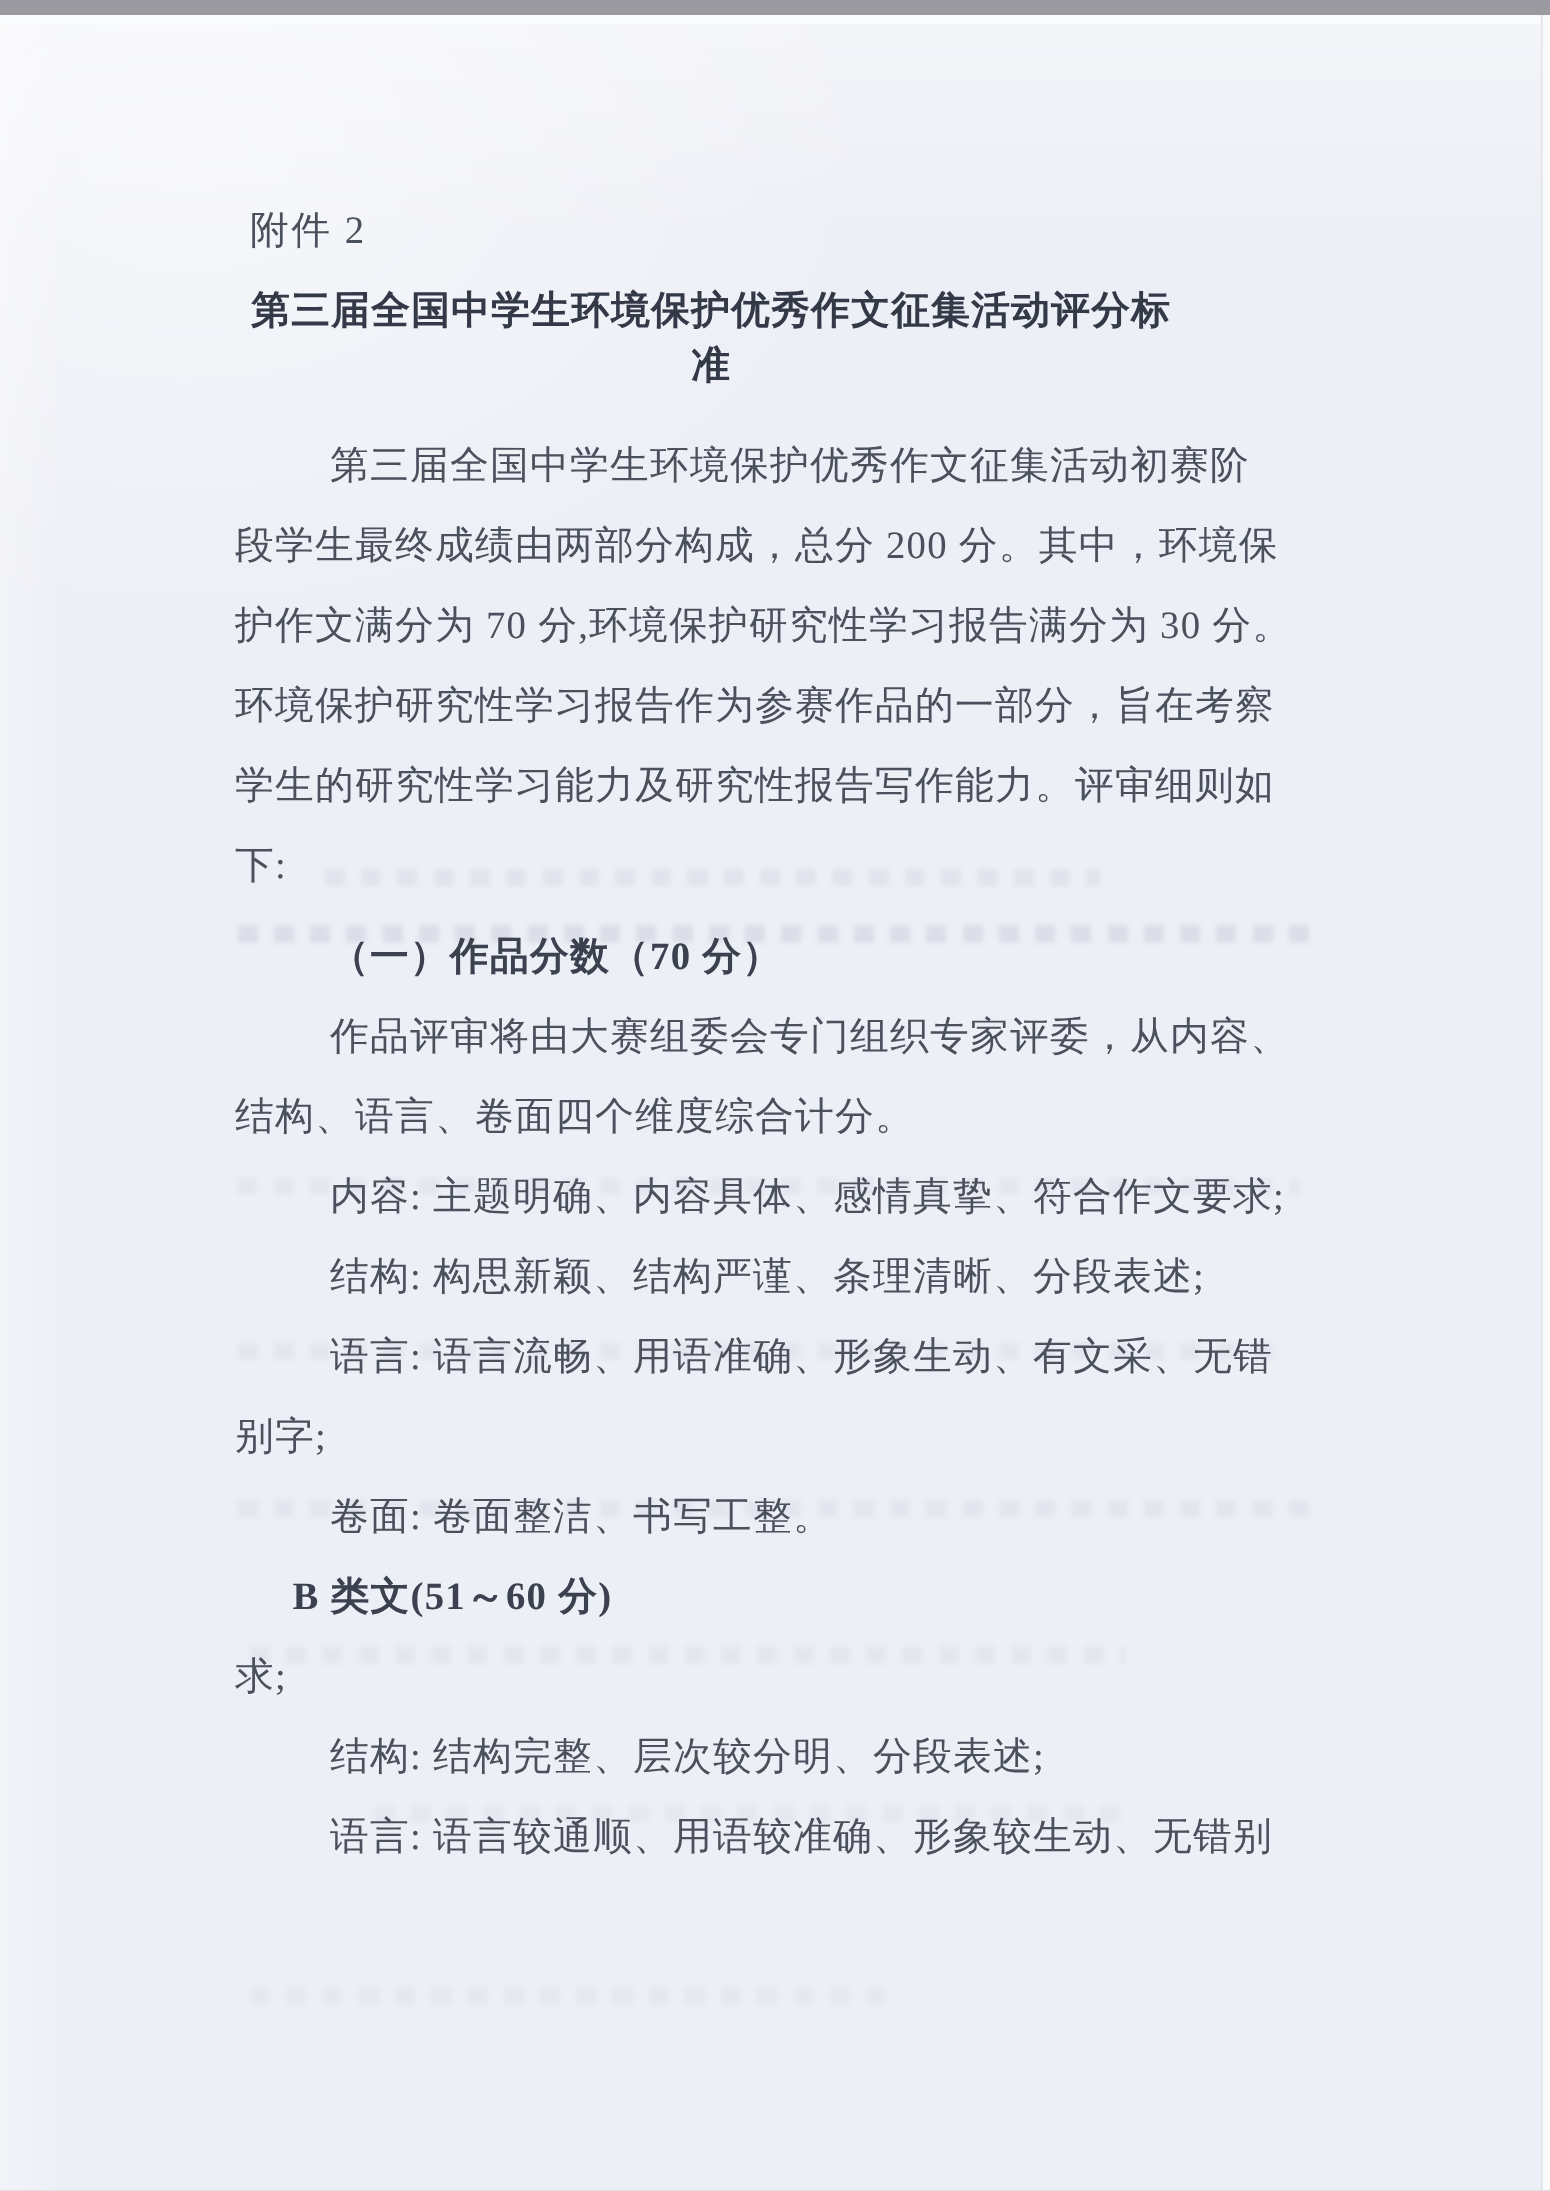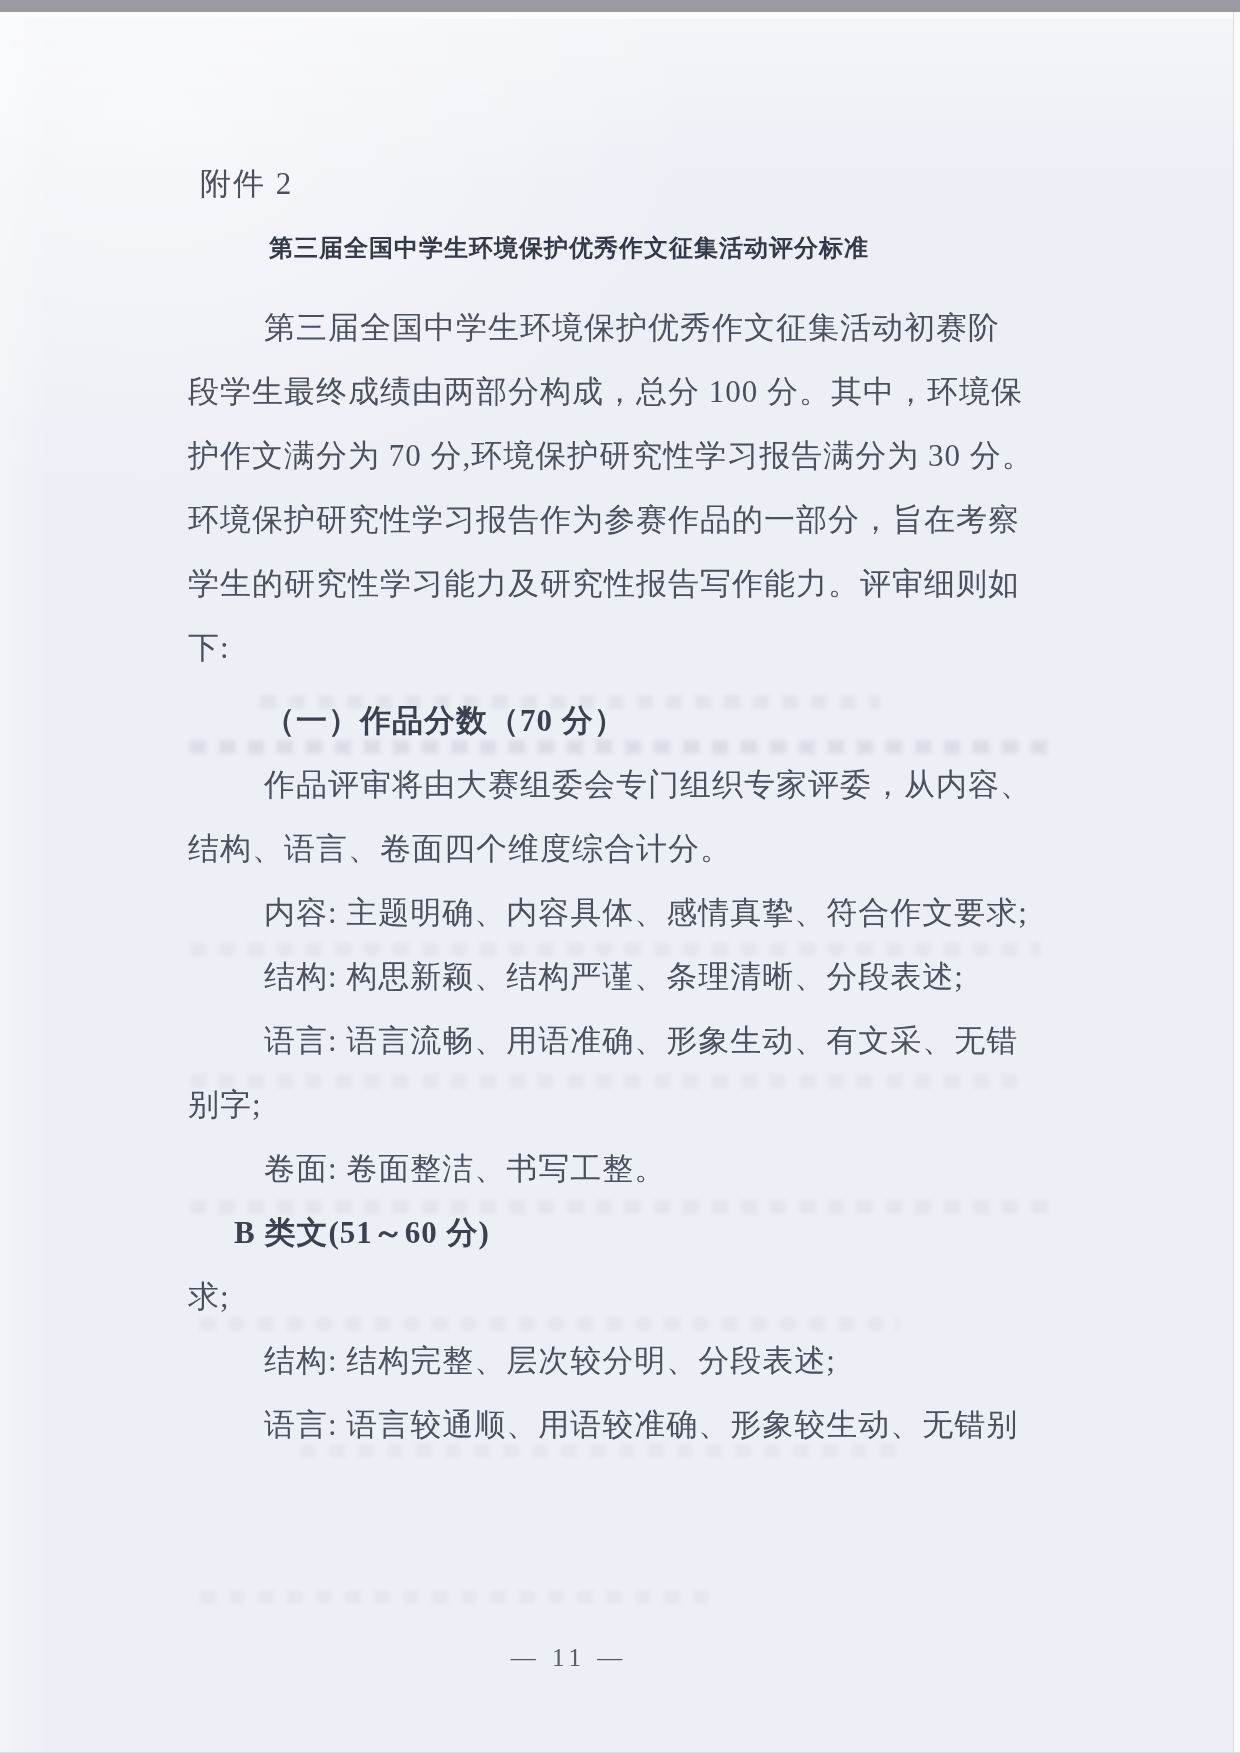--- a/index.html
+++ b/index.html
@@ -18,21 +18,21 @@
   .edge-top{position:absolute;top:0;left:0;width:100%;height:7px;background:#fafbfd;}
   .edge-right{position:absolute;top:0;right:0;width:6px;height:100%;background:#fbfbfc;border-left:1px solid #d9dbe2;}
   .edge-bottom{position:absolute;bottom:0;left:0;width:100%;height:12px;background:#fcfcfd;border-top:1px solid #dddfe5;}
   .column{position:absolute;left:188px;top:0;width:762px;}
   .attachment{
     margin-top:150px;padding-left:12px;
     font-size:31px;line-height:44px;color:#4b505d;letter-spacing:2px;
   }
   .title{
     margin:20px 0 0;
-    font-size:24px;font-weight:bold;text-align:center;
+    font-size:31px;font-weight:bold;text-align:center;
     line-height:44px;color:#343947;letter-spacing:1px;
   }
   .doc-lines{margin-top:26px;}
   .line{
     font-size:31px;height:64px;line-height:64px;
     color:#4b505d;white-space:nowrap;letter-spacing:1px;font-family:Liberation Serif, serif;
   }
   .line.indent{padding-left:76px;}
   .line.indent-sm{padding-left:46px;}
   .line.bold{font-weight:bold;color:#3c4150;}
@@ -65,34 +65,33 @@
   <div class="ghost" style="top:1188px;left:190px;width:870px;opacity:.40;"></div>
   <div class="ghost" style="top:1305px;left:200px;width:700px;opacity:.35;"></div>
   <div class="ghost" style="top:1432px;left:300px;width:600px;opacity:.30;"></div>
   <div class="ghost" style="top:1578px;left:200px;width:520px;opacity:.30;"></div>
 
   <div class="column">
     <div class="attachment">附件 2</div>
     <h1 class="title">第三届全国中学生环境保护优秀作文征集活动评分标准</h1>
     <div class="doc-lines">
         <div class="line indent">第三届全国中学生环境保护优秀作文征集活动初赛阶</div>
-        <div class="line">段学生最终成绩由两部分构成，总分 100 分。其中，环境保</div>
+        <div class="line">段学生最终成绩由两部分构成，总分 200 分。其中，环境保</div>
         <div class="line">护作文满分为 70 分,环境保护研究性学习报告满分为 30 分。</div>
         <div class="line">环境保护研究性学习报告作为参赛作品的一部分，旨在考察</div>
         <div class="line">学生的研究性学习能力及研究性报告写作能力。评审细则如</div>
         <div class="line">下:</div>
         <div class="line indent bold gap">（一）作品分数（70 分）</div>
         <div class="line indent">作品评审将由大赛组委会专门组织专家评委，从内容、</div>
         <div class="line">结构、语言、卷面四个维度综合计分。</div>
         <div class="line indent">内容: 主题明确、内容具体、感情真挚、符合作文要求;</div>
         <div class="line indent">结构: 构思新颖、结构严谨、条理清晰、分段表述;</div>
         <div class="line indent">语言: 语言流畅、用语准确、形象生动、有文采、无错</div>
         <div class="line">别字;</div>
         <div class="line indent">卷面: 卷面整洁、书写工整。</div>
         <div class="line indent-sm bold">B 类文(51～60 分)</div>
         <div class="line">求;</div>
         <div class="line indent">结构: 结构完整、层次较分明、分段表述;</div>
         <div class="line indent">语言: 语言较通顺、用语较准确、形象较生动、无错别</div>
       </div>
   </div>
 
-  <div class="footer">— 11 —</div>
 </div>
 
 </body></html>

